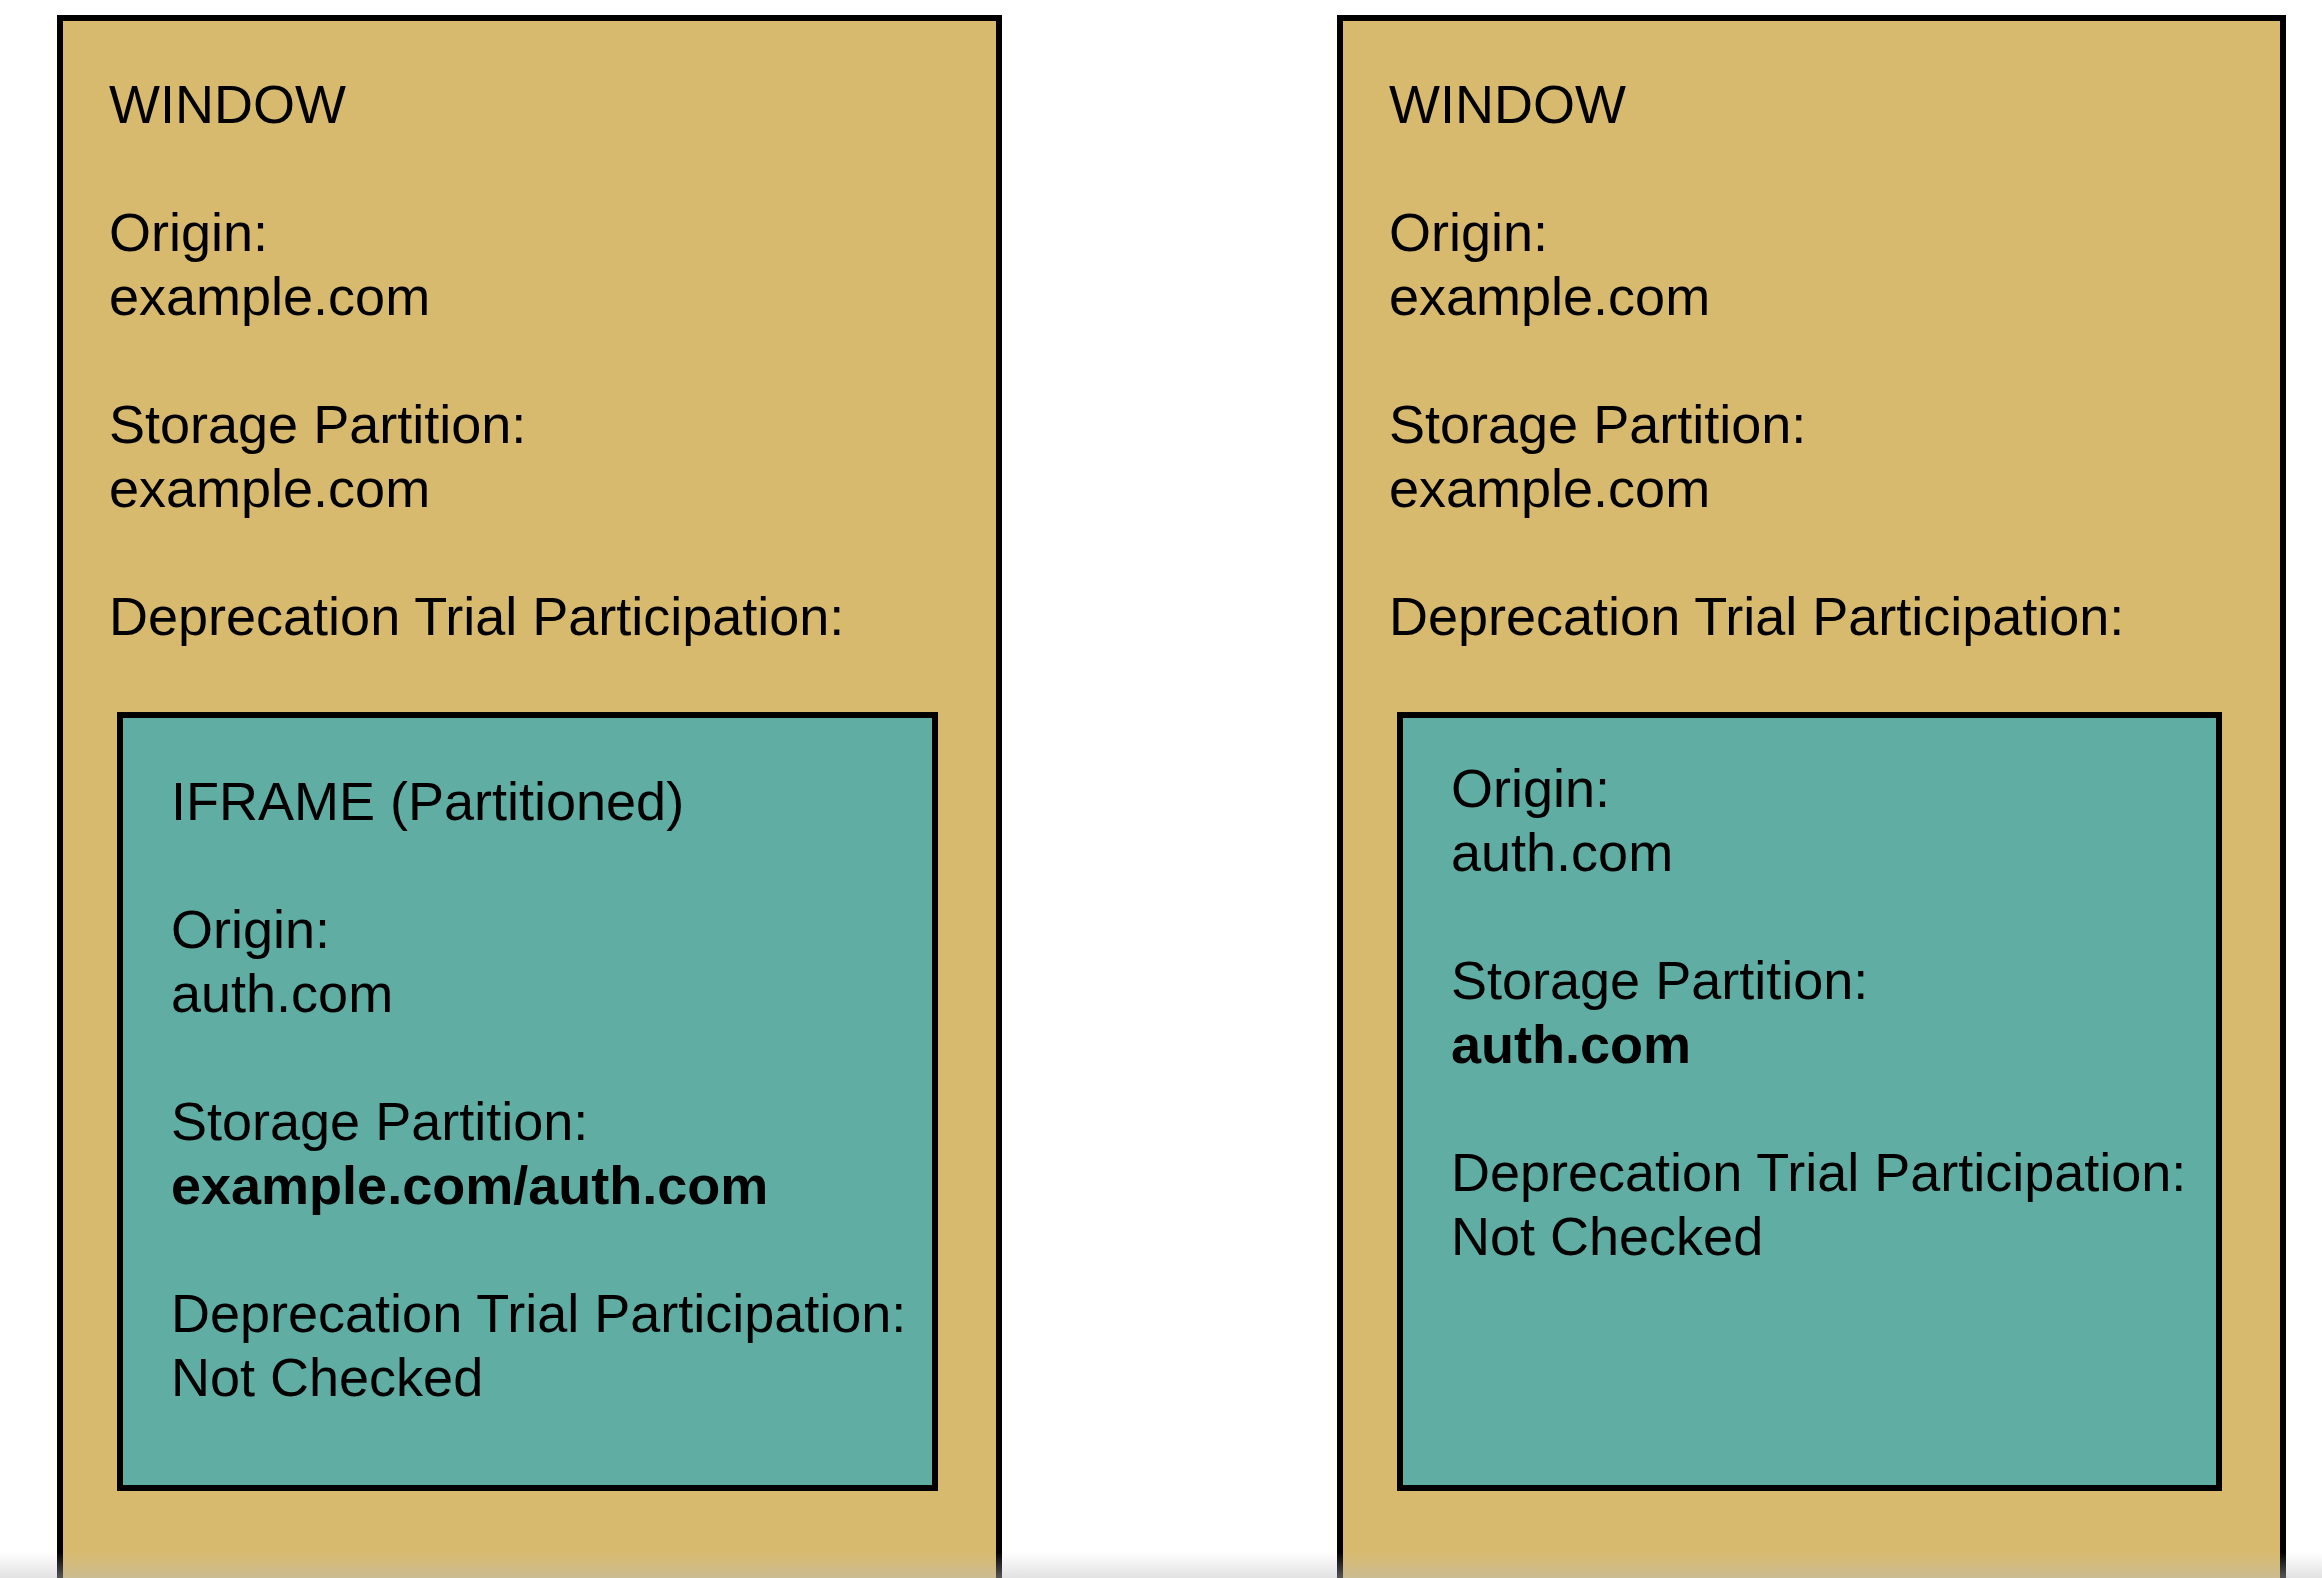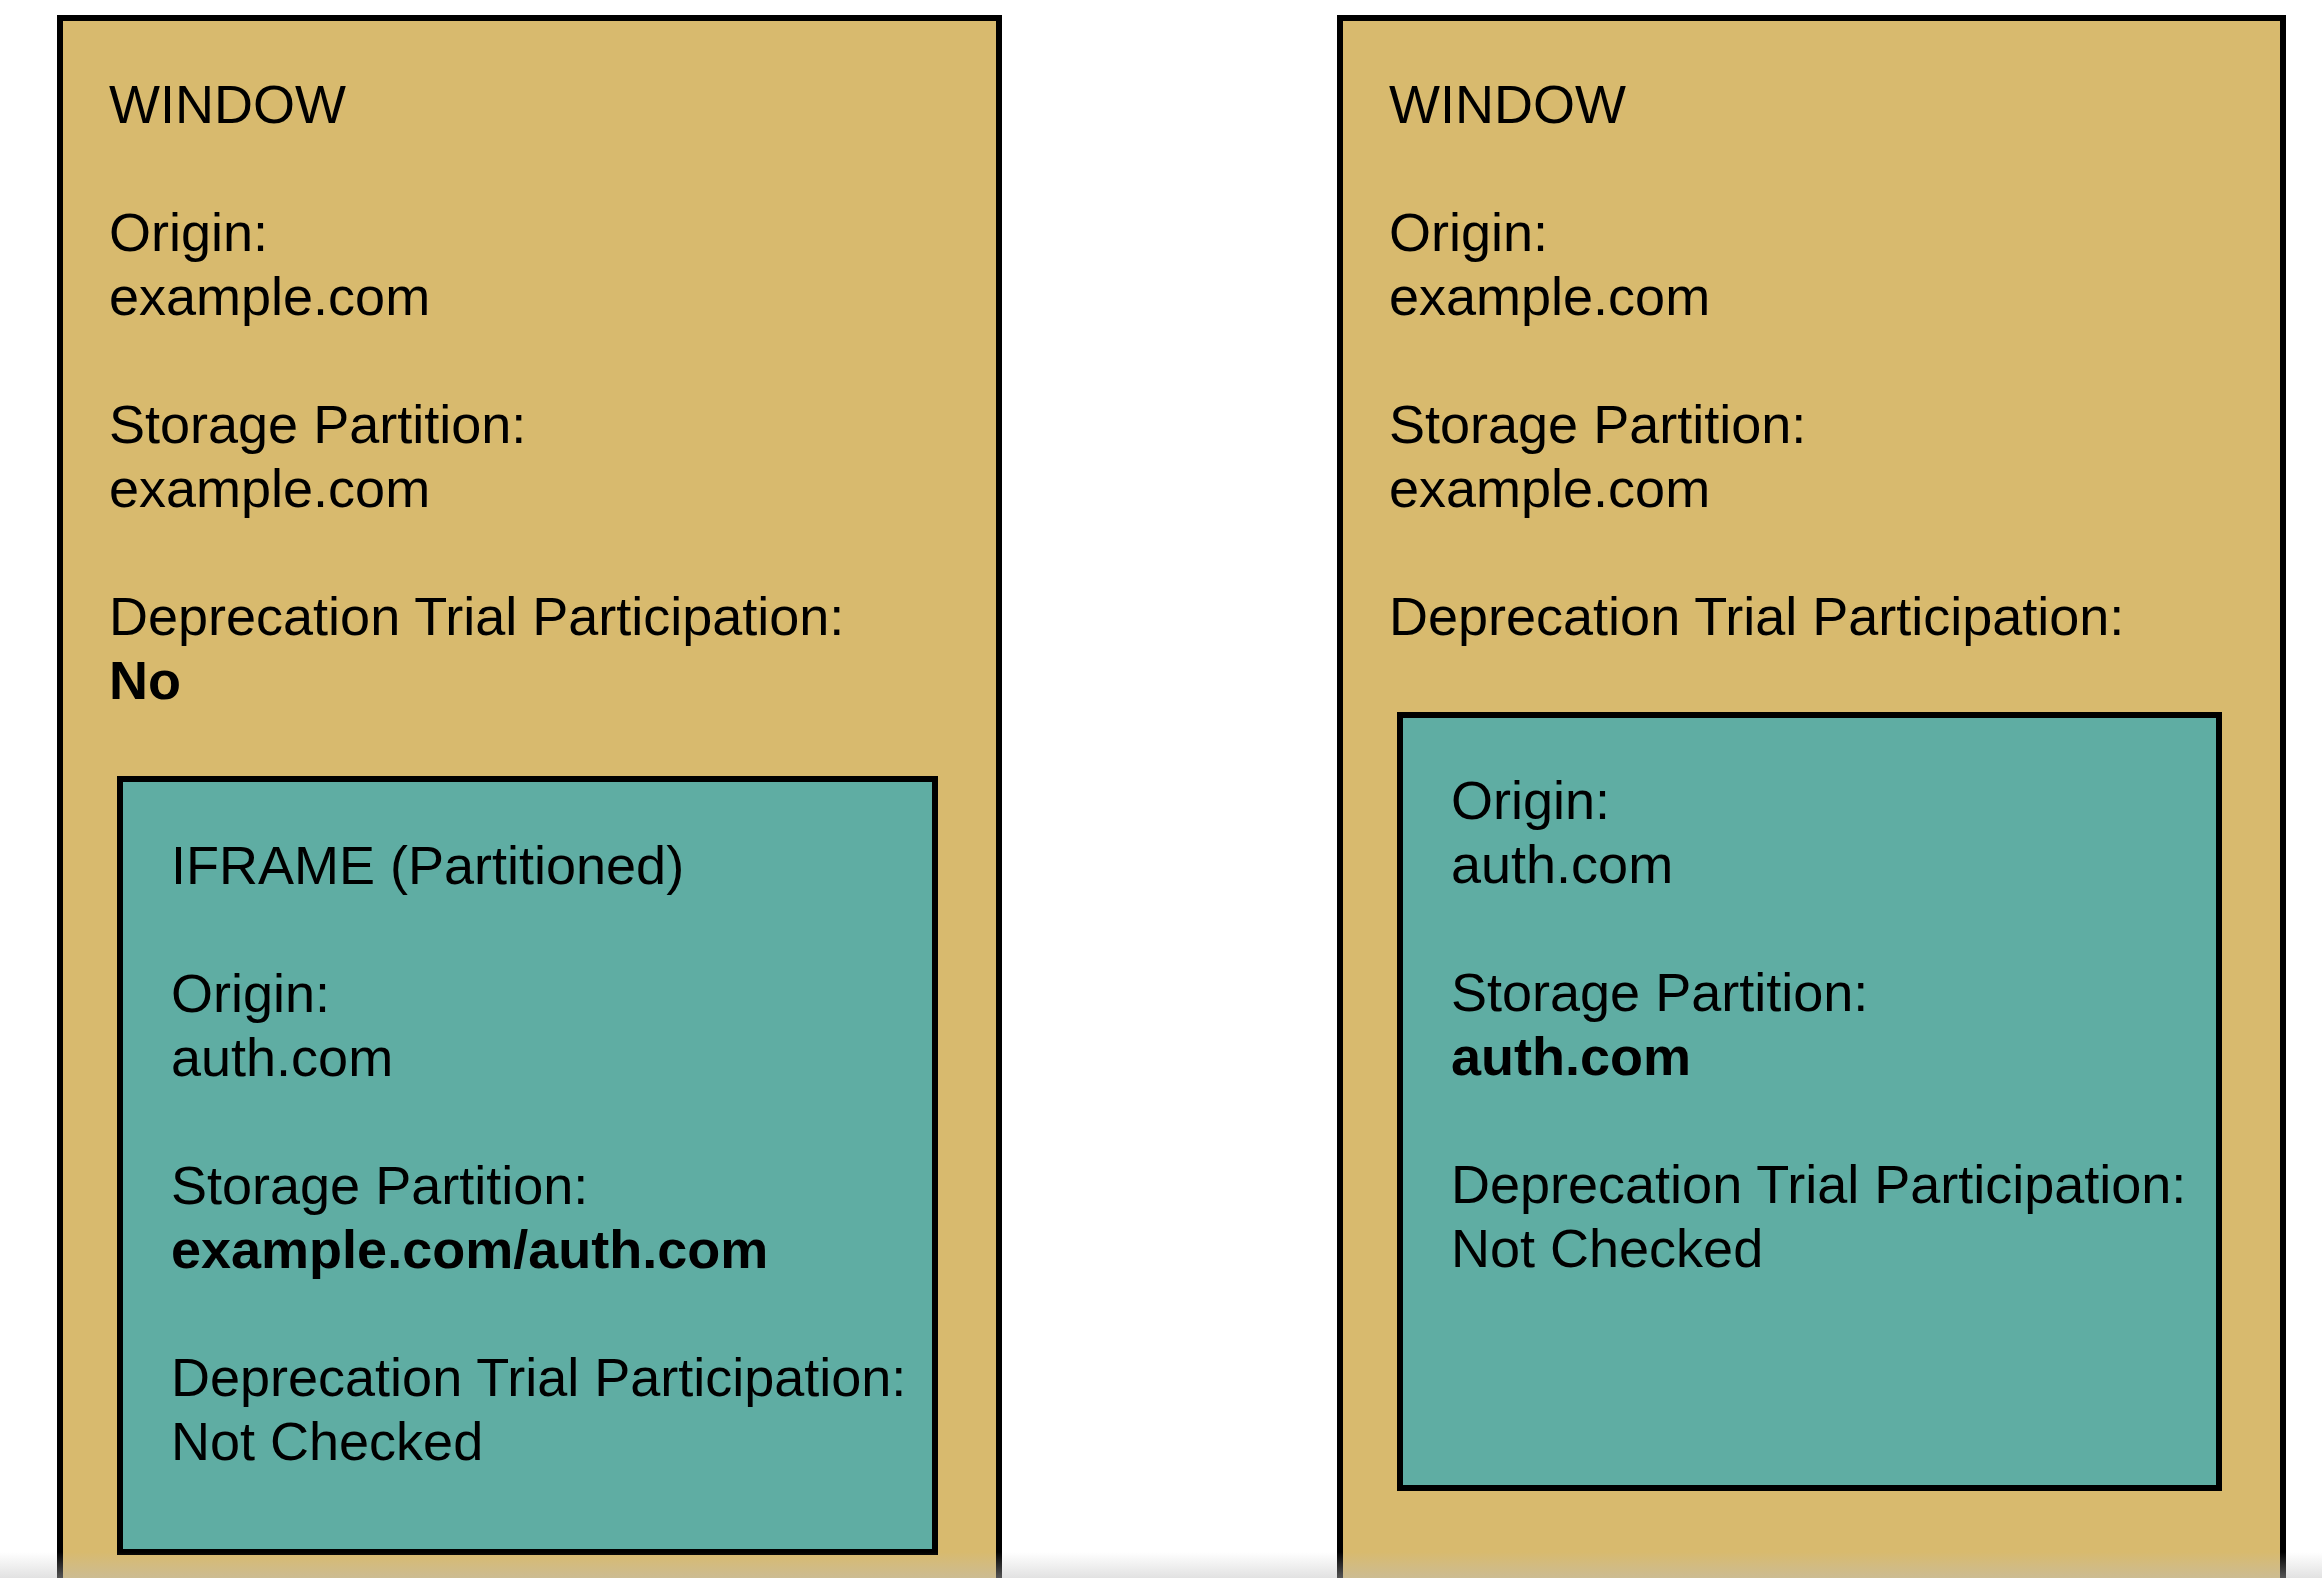--- a/index.html
+++ b/index.html
@@ -21,21 +21,21 @@
     height: 1525px;
     background: var(--window-bg, #d8ba6e);
     border: 6px solid var(--border-color, #000000);
     padding: 38px 46px 0 46px;
     box-sizing: content-box;
     font-size: 54px;
     line-height: 64px;
   }
   .window-box.left  { left: 57px;  width: 841px; }
   .window-box.right { left: 1337px; width: 845px; }
-  .para { margin: 12px 0 64px 0; }
+  .para { margin: 0 0 64px 0; }
   .para div { white-space: nowrap; }
   .box-title { margin: 13px 0 64px 0; }
   .iframe-box {
     background: var(--iframe-bg, #5fada3);
     border: 6px solid var(--border-color, #000000);
     margin-left: 8px;
     margin-right: 12px;
     height: 729px;
     padding: 38px 10px 0 48px;
     box-sizing: content-box;
@@ -62,21 +62,20 @@
     <div>example.com</div>
   </div>
 
   <div class="para">
     <div>Storage Partition:</div>
     <div>example.com</div>
   </div>
 
   <div class="para">
     <div>Deprecation Trial Participation:</div>
-    <div style="font-weight: 700;">No</div>
   </div>
 
   <div class="iframe-box">
     <div class="box-title">IFRAME (Partitioned)</div>
 
     <div class="para">
       <div>Origin:</div>
       <div>auth.com</div>
     </div>
 

